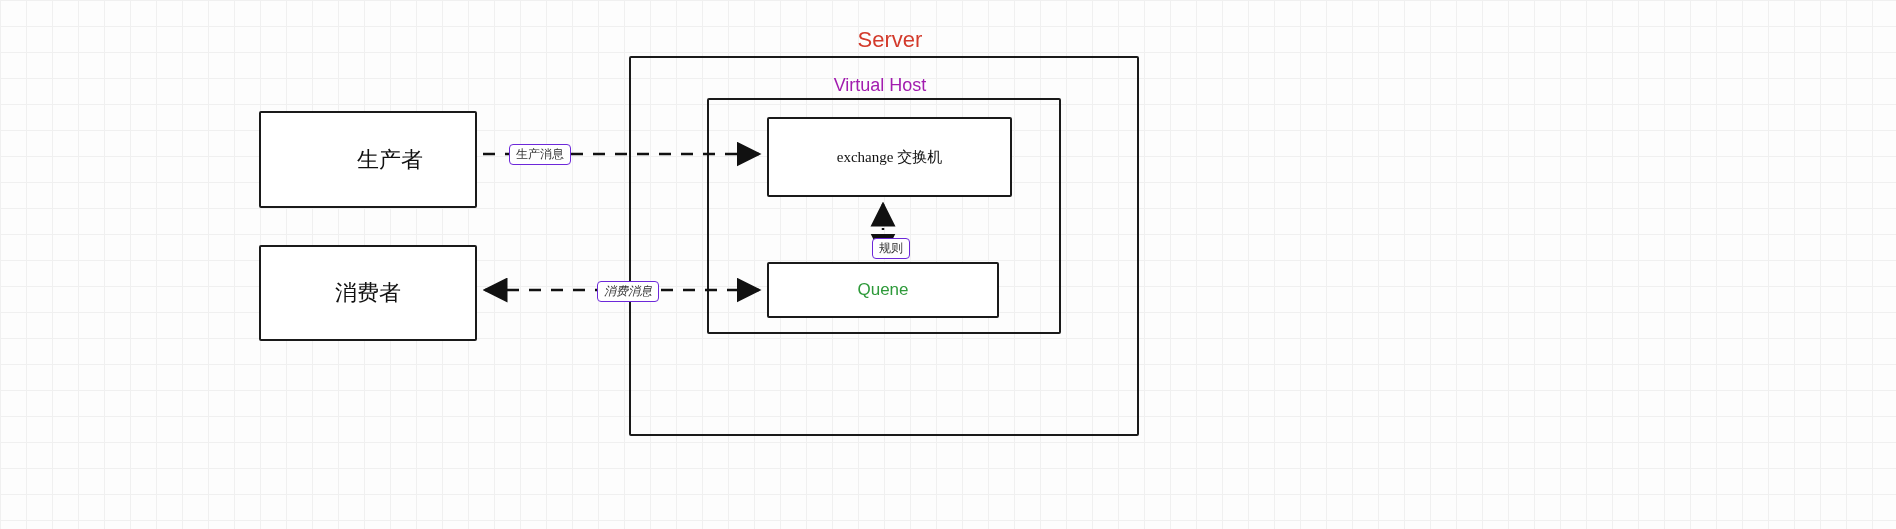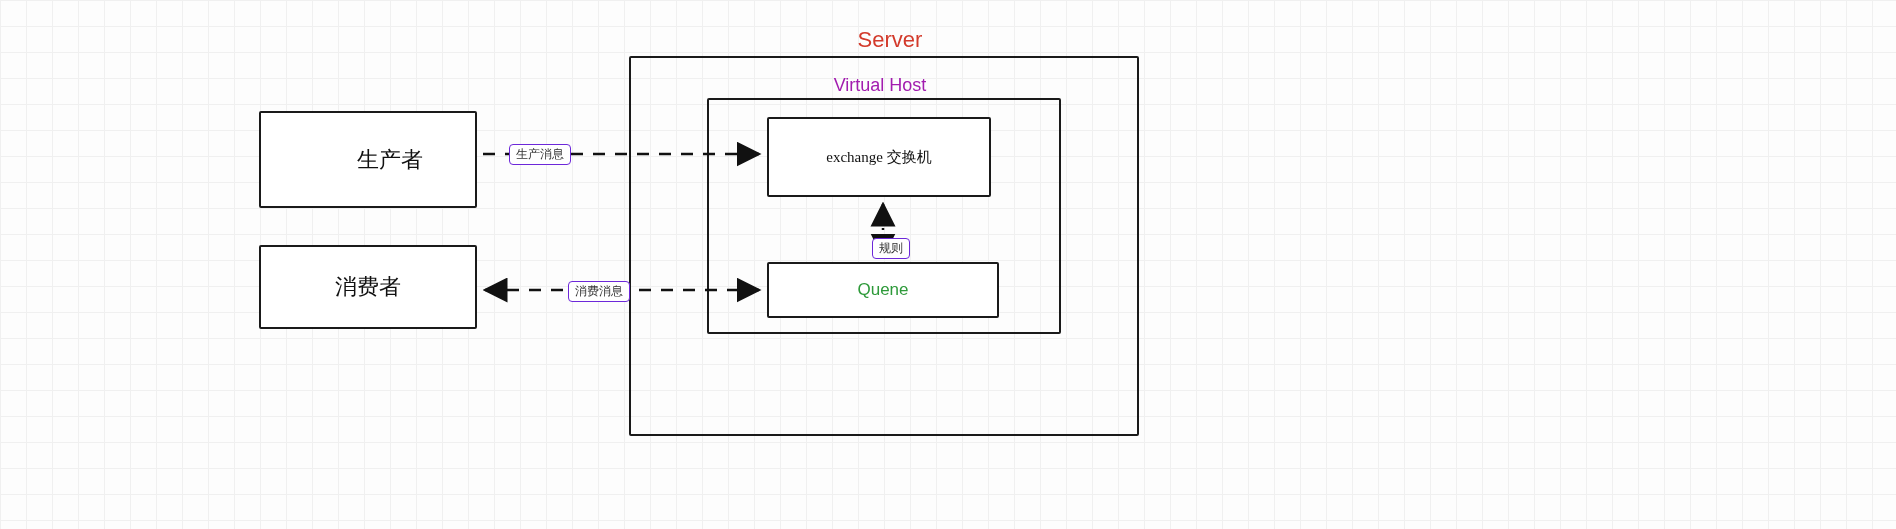--- a/index.html
+++ b/index.html
@@ -73,33 +73,33 @@
 <body>
 
 <div class="label-center server-title" style="left:840px; top:26px; width:100px; height:28px;">Server</div>
 
 <div class="box" style="left:629px; top:56px; width:510px; height:380px; background:transparent;"></div>
 
 <div class="label-center vhost-title" style="left:810px; top:74px; width:140px; height:22px;">Virtual Host</div>
 
 <div class="box" style="left:707px; top:98px; width:354px; height:236px; background:transparent;"></div>
 
-<div class="box label-center" style="left:767px; top:117px; width:224px; height:80px;">
+<div class="box label-center" style="left:767px; top:117px; width:245px; height:80px;">
   <span class="ex-text">exchange 交换机</span>
 </div>
 
 <div class="box label-center" style="left:767px; top:262px; width:232px; height:56px;justify-content:center;">
   <span class="queue-title">Quene</span>
 </div>
 
 <div class="box label-center" style="left:259px; top:111px; width:218px; height:97px;padding-left:44px;">
   <span class="cn-text">生产者</span>
 </div>
 
-<div class="box label-center" style="left:259px; top:245px; width:218px; height:84px;">
+<div class="box label-center" style="left:259px; top:245px; width:218px; height:96px;">
   <span class="cn-text">消费者</span>
 </div>
 
 <svg class="conn" style="left:477px; top:140px; width:290px; height:30px;">
   <defs>
     <marker id="arrowR1" markerWidth="12" markerHeight="12" refX="9" refY="5" orient="auto">
       <path d="M0,0 L10,5 L0,10 Z" fill="#111"></path>
     </marker>
   </defs>
   <line x1="6" y1="14" x2="282" y2="14" stroke="#111" stroke-width="2.5" stroke-dasharray="12 10" marker-end="url(#arrowR1)"></line>
@@ -110,21 +110,21 @@
   <defs>
     <marker id="arrowR2" markerWidth="12" markerHeight="12" refX="9" refY="5" orient="auto">
       <path d="M0,0 L10,5 L0,10 Z" fill="#111"></path>
     </marker>
     <marker id="arrowL2" markerWidth="12" markerHeight="12" refX="1" refY="5" orient="auto">
       <path d="M10,0 L0,5 L10,10 Z" fill="#111"></path>
     </marker>
   </defs>
   <line x1="8" y1="14" x2="282" y2="14" stroke="#111" stroke-width="2.5" stroke-dasharray="12 10" marker-start="url(#arrowL2)" marker-end="url(#arrowR2)"></line>
 </svg>
-<div class="edge-label" style="left:568px; top:281px;">消费消息</div>
+<div class="edge-label" style="left:597px; top:281px;font-style:italic;">消费消息</div>
 
 <svg class="conn" style="left:868px; top:197px; width:30px; height:66px;">
   <defs>
     <marker id="arrowD" markerWidth="12" markerHeight="12" refX="9" refY="5" orient="auto">
       <path d="M0,0 L10,5 L0,10 Z" fill="#111"></path>
     </marker>
     <marker id="arrowU" markerWidth="12" markerHeight="12" refX="1" refY="5" orient="auto">
       <path d="M10,0 L0,5 L10,10 Z" fill="#111"></path>
     </marker>
   </defs>

